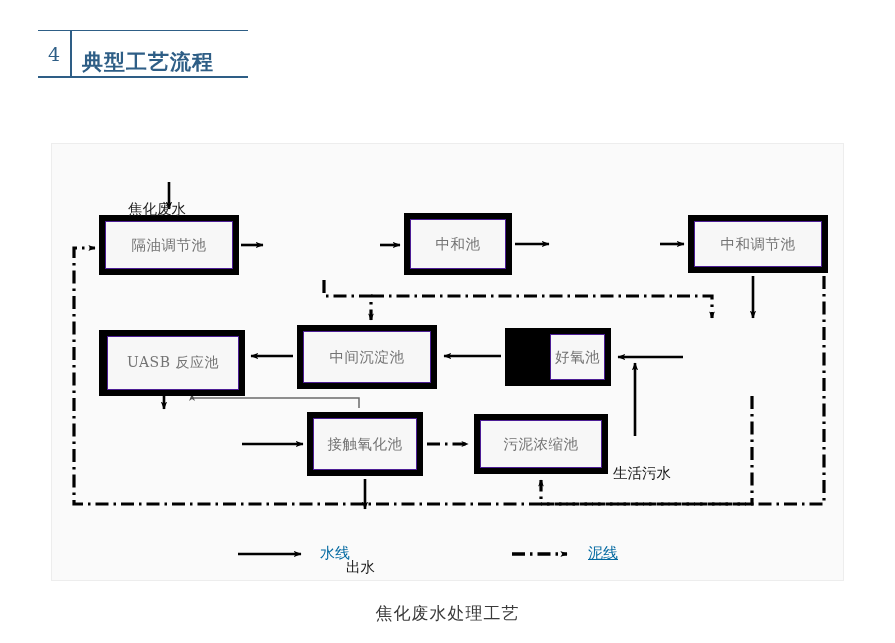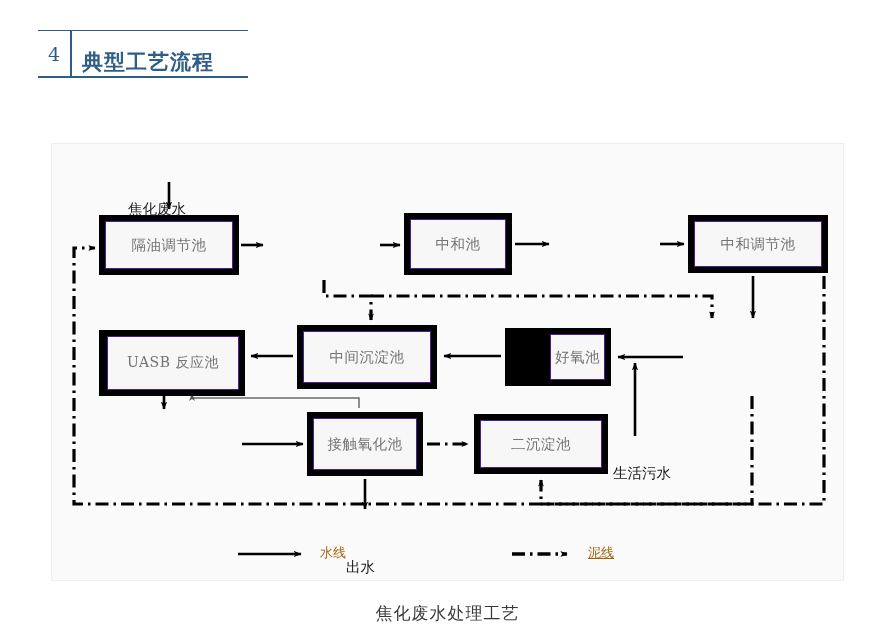--- a/index.html
+++ b/index.html
@@ -94,22 +94,22 @@
   
   .flabel {
     position: absolute;
     color: #1a1a1a;
     font-size: 14.5px;
     white-space: nowrap;
     margin-top: 48px;
   }
   .legend-text {
     position: absolute;
-    color: #a16207;
-    font-size: 13px;
+    color: #0369a1;
+    font-size: 15px;
     white-space: nowrap;
   }
 
   
   #caption {
     position: absolute;
     left: 0; top: 602px;
     width: 895px;
     text-align: center;
     color: #3a3a3a;
@@ -209,21 +209,21 @@
       <div class="inner">中间沉淀池</div>
     </div>
     <div class="pbox" style="left:453px;top:184px;width:106px;height:58px;padding-left:45px;">
       <div class="inner">好氧池</div>
     </div>
 
     <div class="pbox" style="left:255px;top:268px;width:116px;height:64px;">
       <div class="inner">接触氧化池</div>
     </div>
     <div class="pbox" style="left:422px;top:270px;width:134px;height:60px;">
-      <div class="inner">二沉淀池</div>
+      <div class="inner">污泥浓缩池</div>
     </div>
 
     <div class="flabel" style="left:76px;top:8px;">焦化废水</div>
     <div class="flabel" style="left:561px;top:272px;text-align:center;">生活污水</div>
     <div class="flabel" style="left:294px;top:366px;">出水</div>
 
     <div class="legend-text" style="left:268px;top:400px;">水线</div>
     <div class="legend-text" style="left:536px;top:400px;text-decoration:underline;">泥线</div>
   </div>
 

